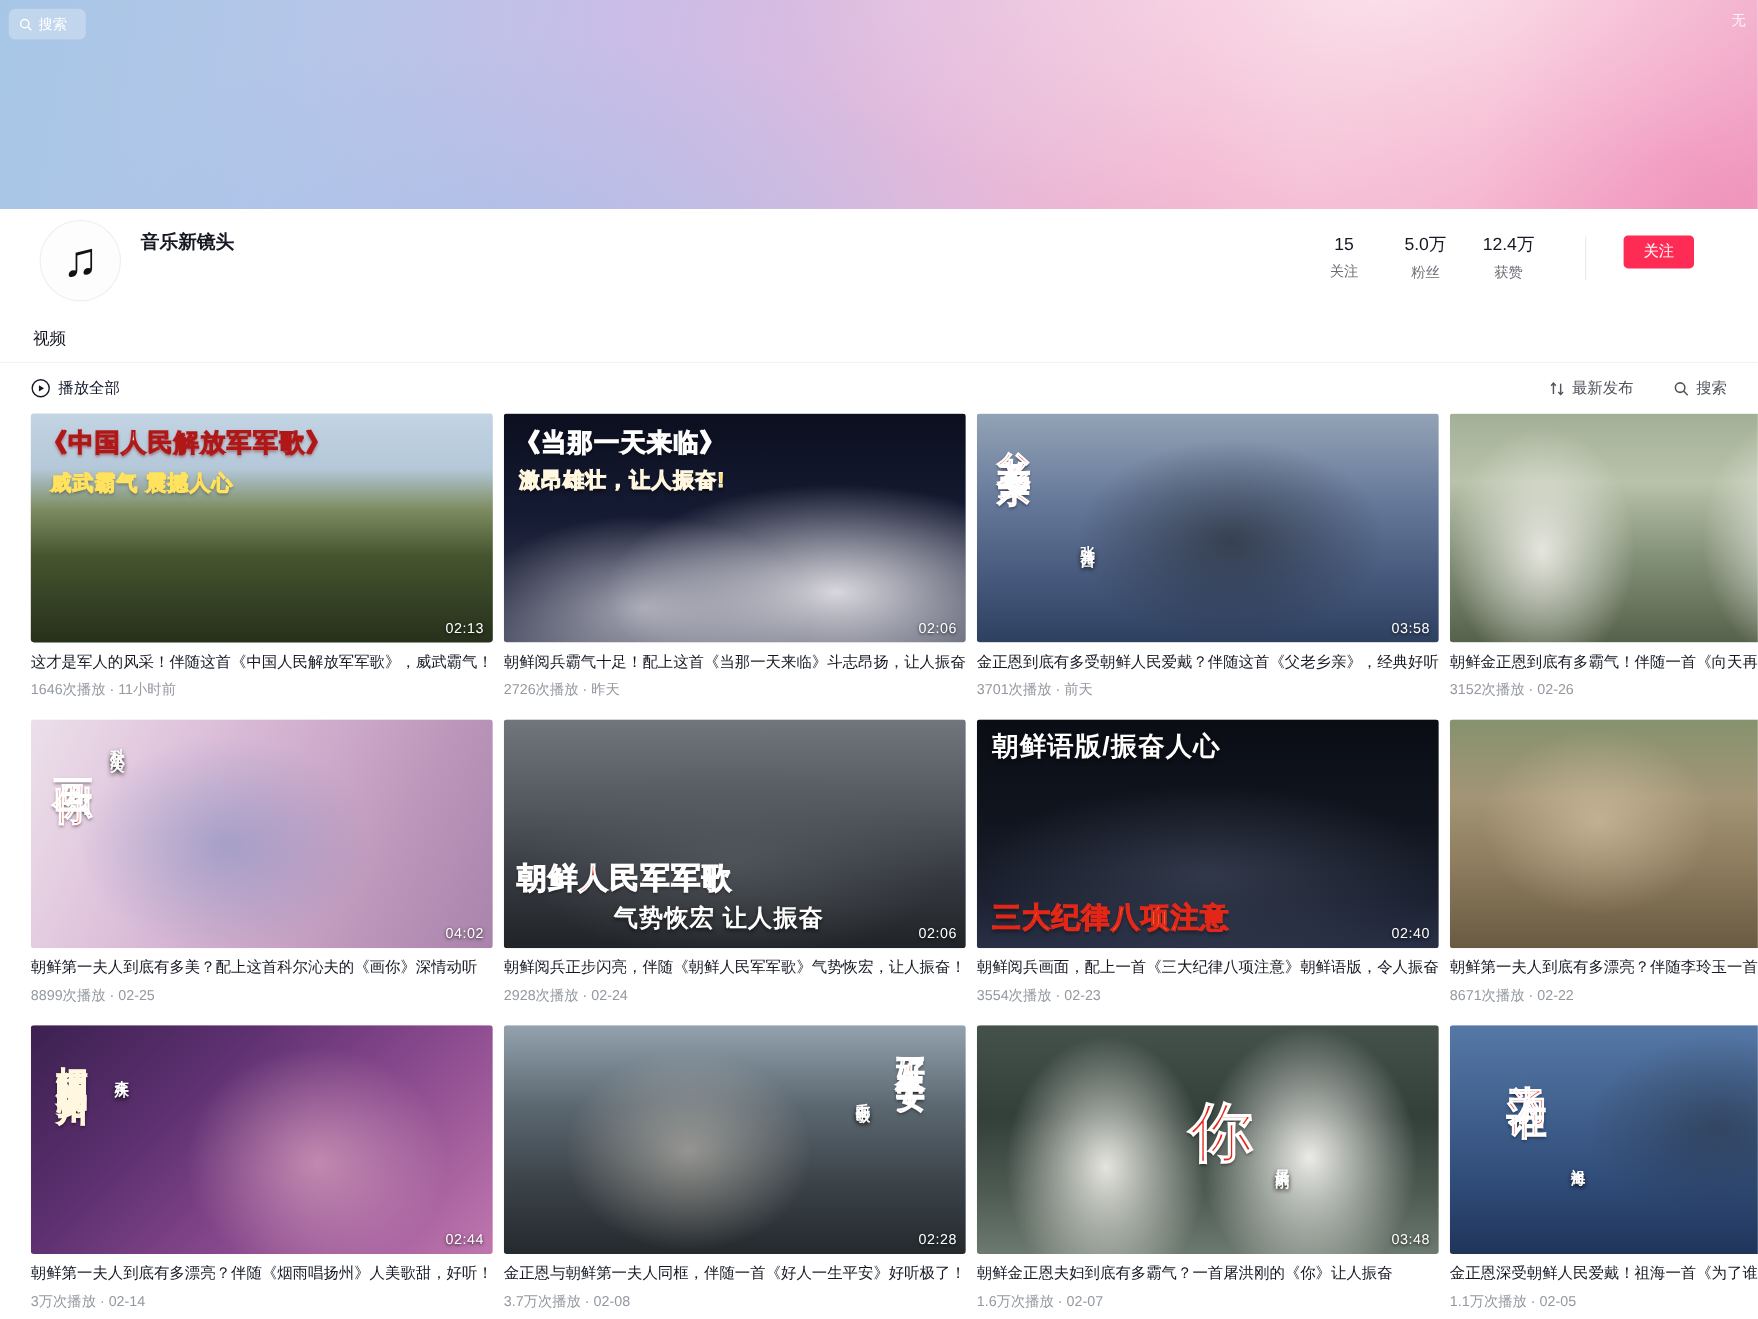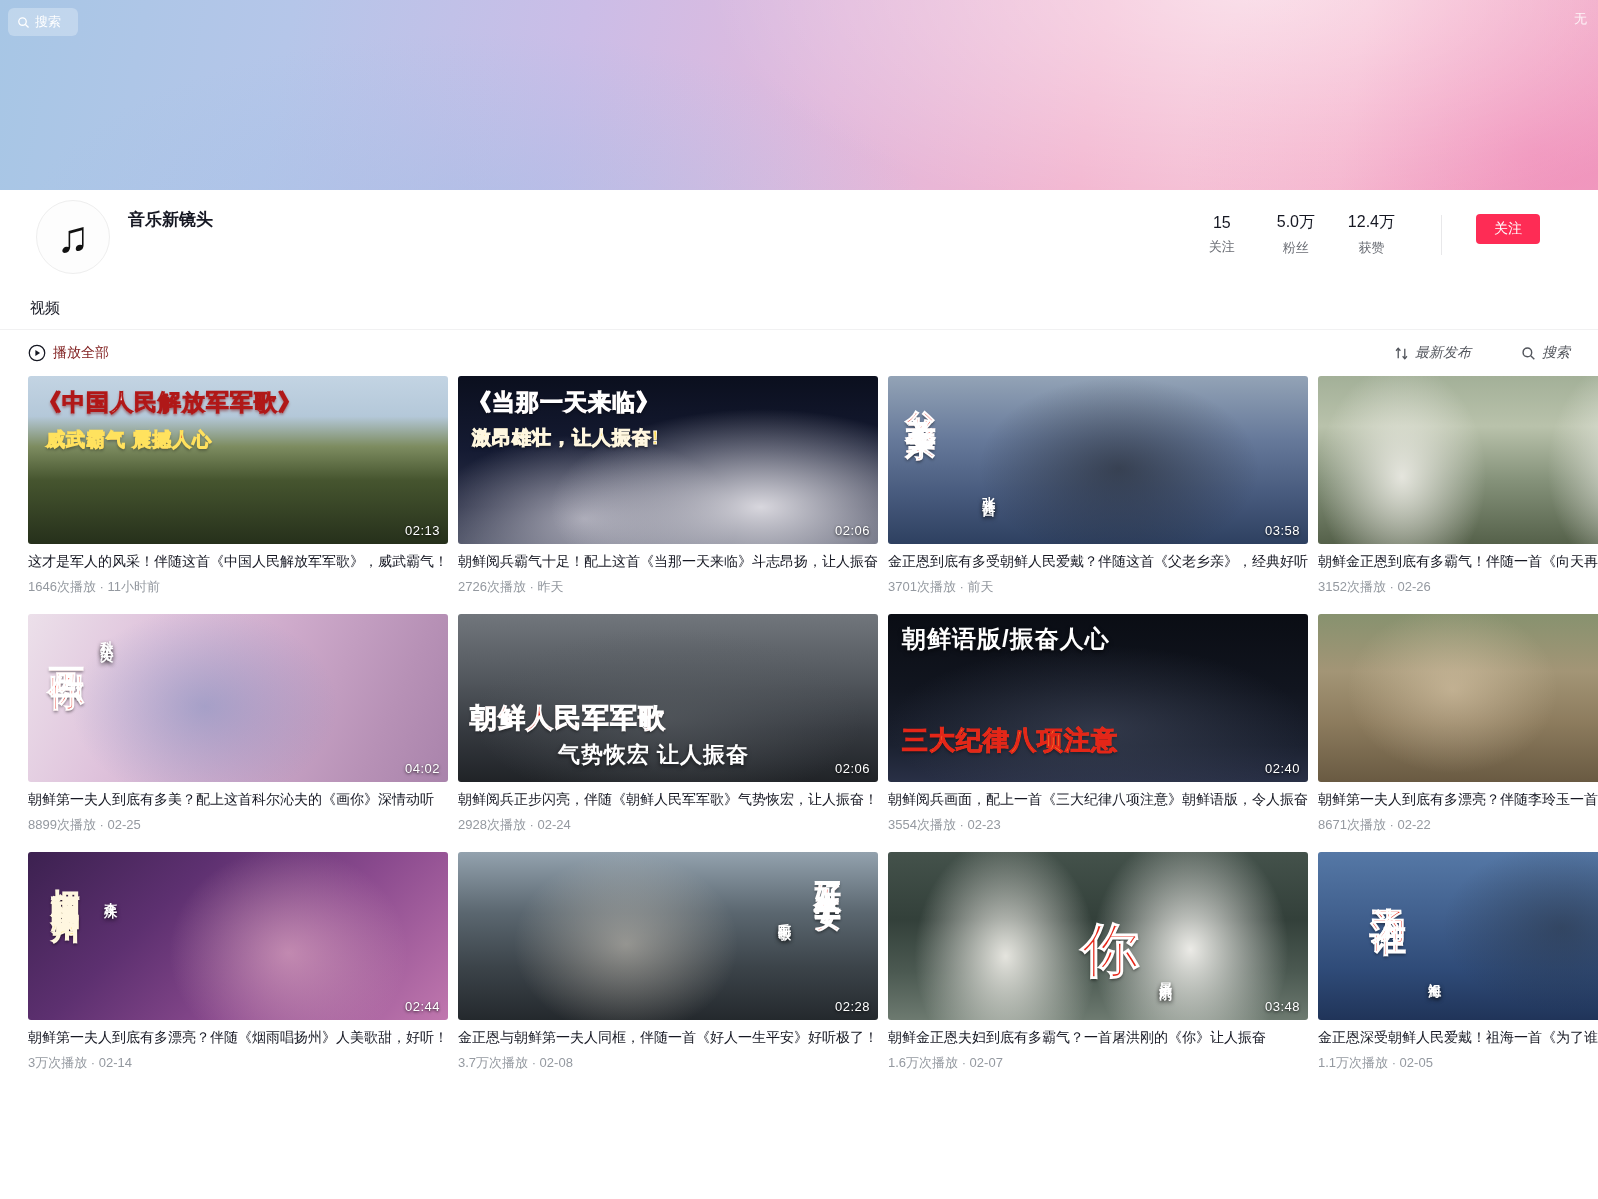--- a/index.html
+++ b/index.html
@@ -36,30 +36,30 @@
   .v-div { width:1px; height:40px; background:#e8e8ea; margin:0 6px 0 16px; }
   .follow-btn { width:64px; height:30px; background:#fe2c55; color:#fff; border:none; border-radius:4px;
     font-size:14px; margin:10px 30px 0 28px; cursor:pointer; font-family:inherit; }
 
   
   .tabs { display:flex; padding:0 28px; border-bottom:1px solid #f1f1f2; margin-top:14px; }
   .tab { font-size:15px; font-weight:500; color:#161823; padding:11px 2px; cursor:pointer; }
 
   
   .toolbar { display:flex; justify-content:space-between; align-items:center; padding:14px 28px 12px; }
-  .play-all { display:flex; align-items:center; gap:7px; font-size:14px; color:#7f1d1d; cursor:pointer; }
+  .play-all { display:flex; align-items:center; gap:7px; font-size:14px; color:#0f172a; cursor:pointer; }
   .play-all svg { width:18px; height:18px; }
-  .tb-right { display:flex; gap:50px; color:#52555c;font-style:italic; }
+  .tb-right { display:flex; gap:36px; color:#52555c; }
   .tb-item { display:flex; align-items:center; gap:6px; font-size:14px; cursor:pointer; }
   .tb-item svg { width:15px; height:15px; }
 
   
   .video-grid { display:grid; grid-template-columns:repeat(4,1fr); column-gap:10px; row-gap:18px; padding:2px 28px 26px; }
   .card { cursor:pointer; }
-  .thumb { position:relative; height:168px; border-radius:3px; overflow:hidden; }
+  .thumb { position:relative; height:208px; border-radius:3px; overflow:hidden; }
   .duration { position:absolute; right:8px; bottom:6px; color:#fff; font-size:13px;
     text-shadow:0 1px 3px rgba(0,0,0,.8); letter-spacing:.5px; }
   .v-title { font-size:14px; color:#161823; margin-top:9px; white-space:nowrap; overflow:hidden; }
   .v-stats { font-size:13px; color:#9499a0; margin-top:7px; }
 
   
   .bg1 { background:linear-gradient(180deg,#c3d4e3 0%,#b4c8d9 24%,#7d8c60 42%,#46552f 62%,#26301b 100%); }
   .bg2 { background:radial-gradient(300px 140px at 72% 78%, rgba(235,233,238,.9), rgba(235,233,238,0) 70%),
                radial-gradient(220px 120px at 30% 85%, rgba(210,208,218,.7), rgba(210,208,218,0) 70%),
                linear-gradient(180deg,#0b0f1e 0%,#151b33 45%,#2c3148 78%,#4a4f63 100%); }
@@ -241,21 +241,21 @@
       <span class="duration">02:06</span>
     </div>
     <div class="v-title">朝鲜阅兵正步闪亮，伴随《朝鲜人民军军歌》气势恢宏，让人振奋！</div>
     <div class="v-stats">2928次播放 · 02-24</div>
   </div>
 
   <div class="card">
     <div class="thumb bg7">
       <div class="ov">
         <span class="h-big t-white" style="left:14px;top:10px;font-size:24px;">朝鲜语版/振奋人心</span>
-        <span class="h-big t-red-yellow" style="left:14px;bottom:26px;font-size:26px;color:#ffd83d;-webkit-text-stroke:1px #e42618;">三大纪律八项注意</span>
+        <span class="h-big t-red-yellow" style="left:14px;bottom:12px;font-size:26px;color:#ffd83d;-webkit-text-stroke:1px #e42618;">三大纪律八项注意</span>
       </div>
       <span class="duration">02:40</span>
     </div>
     <div class="v-title">朝鲜阅兵画面，配上一首《三大纪律八项注意》朝鲜语版，令人振奋</div>
     <div class="v-stats">3554次播放 · 02-23</div>
   </div>
 
   <div class="card">
     <div class="thumb bg8">
       <div class="ov">

